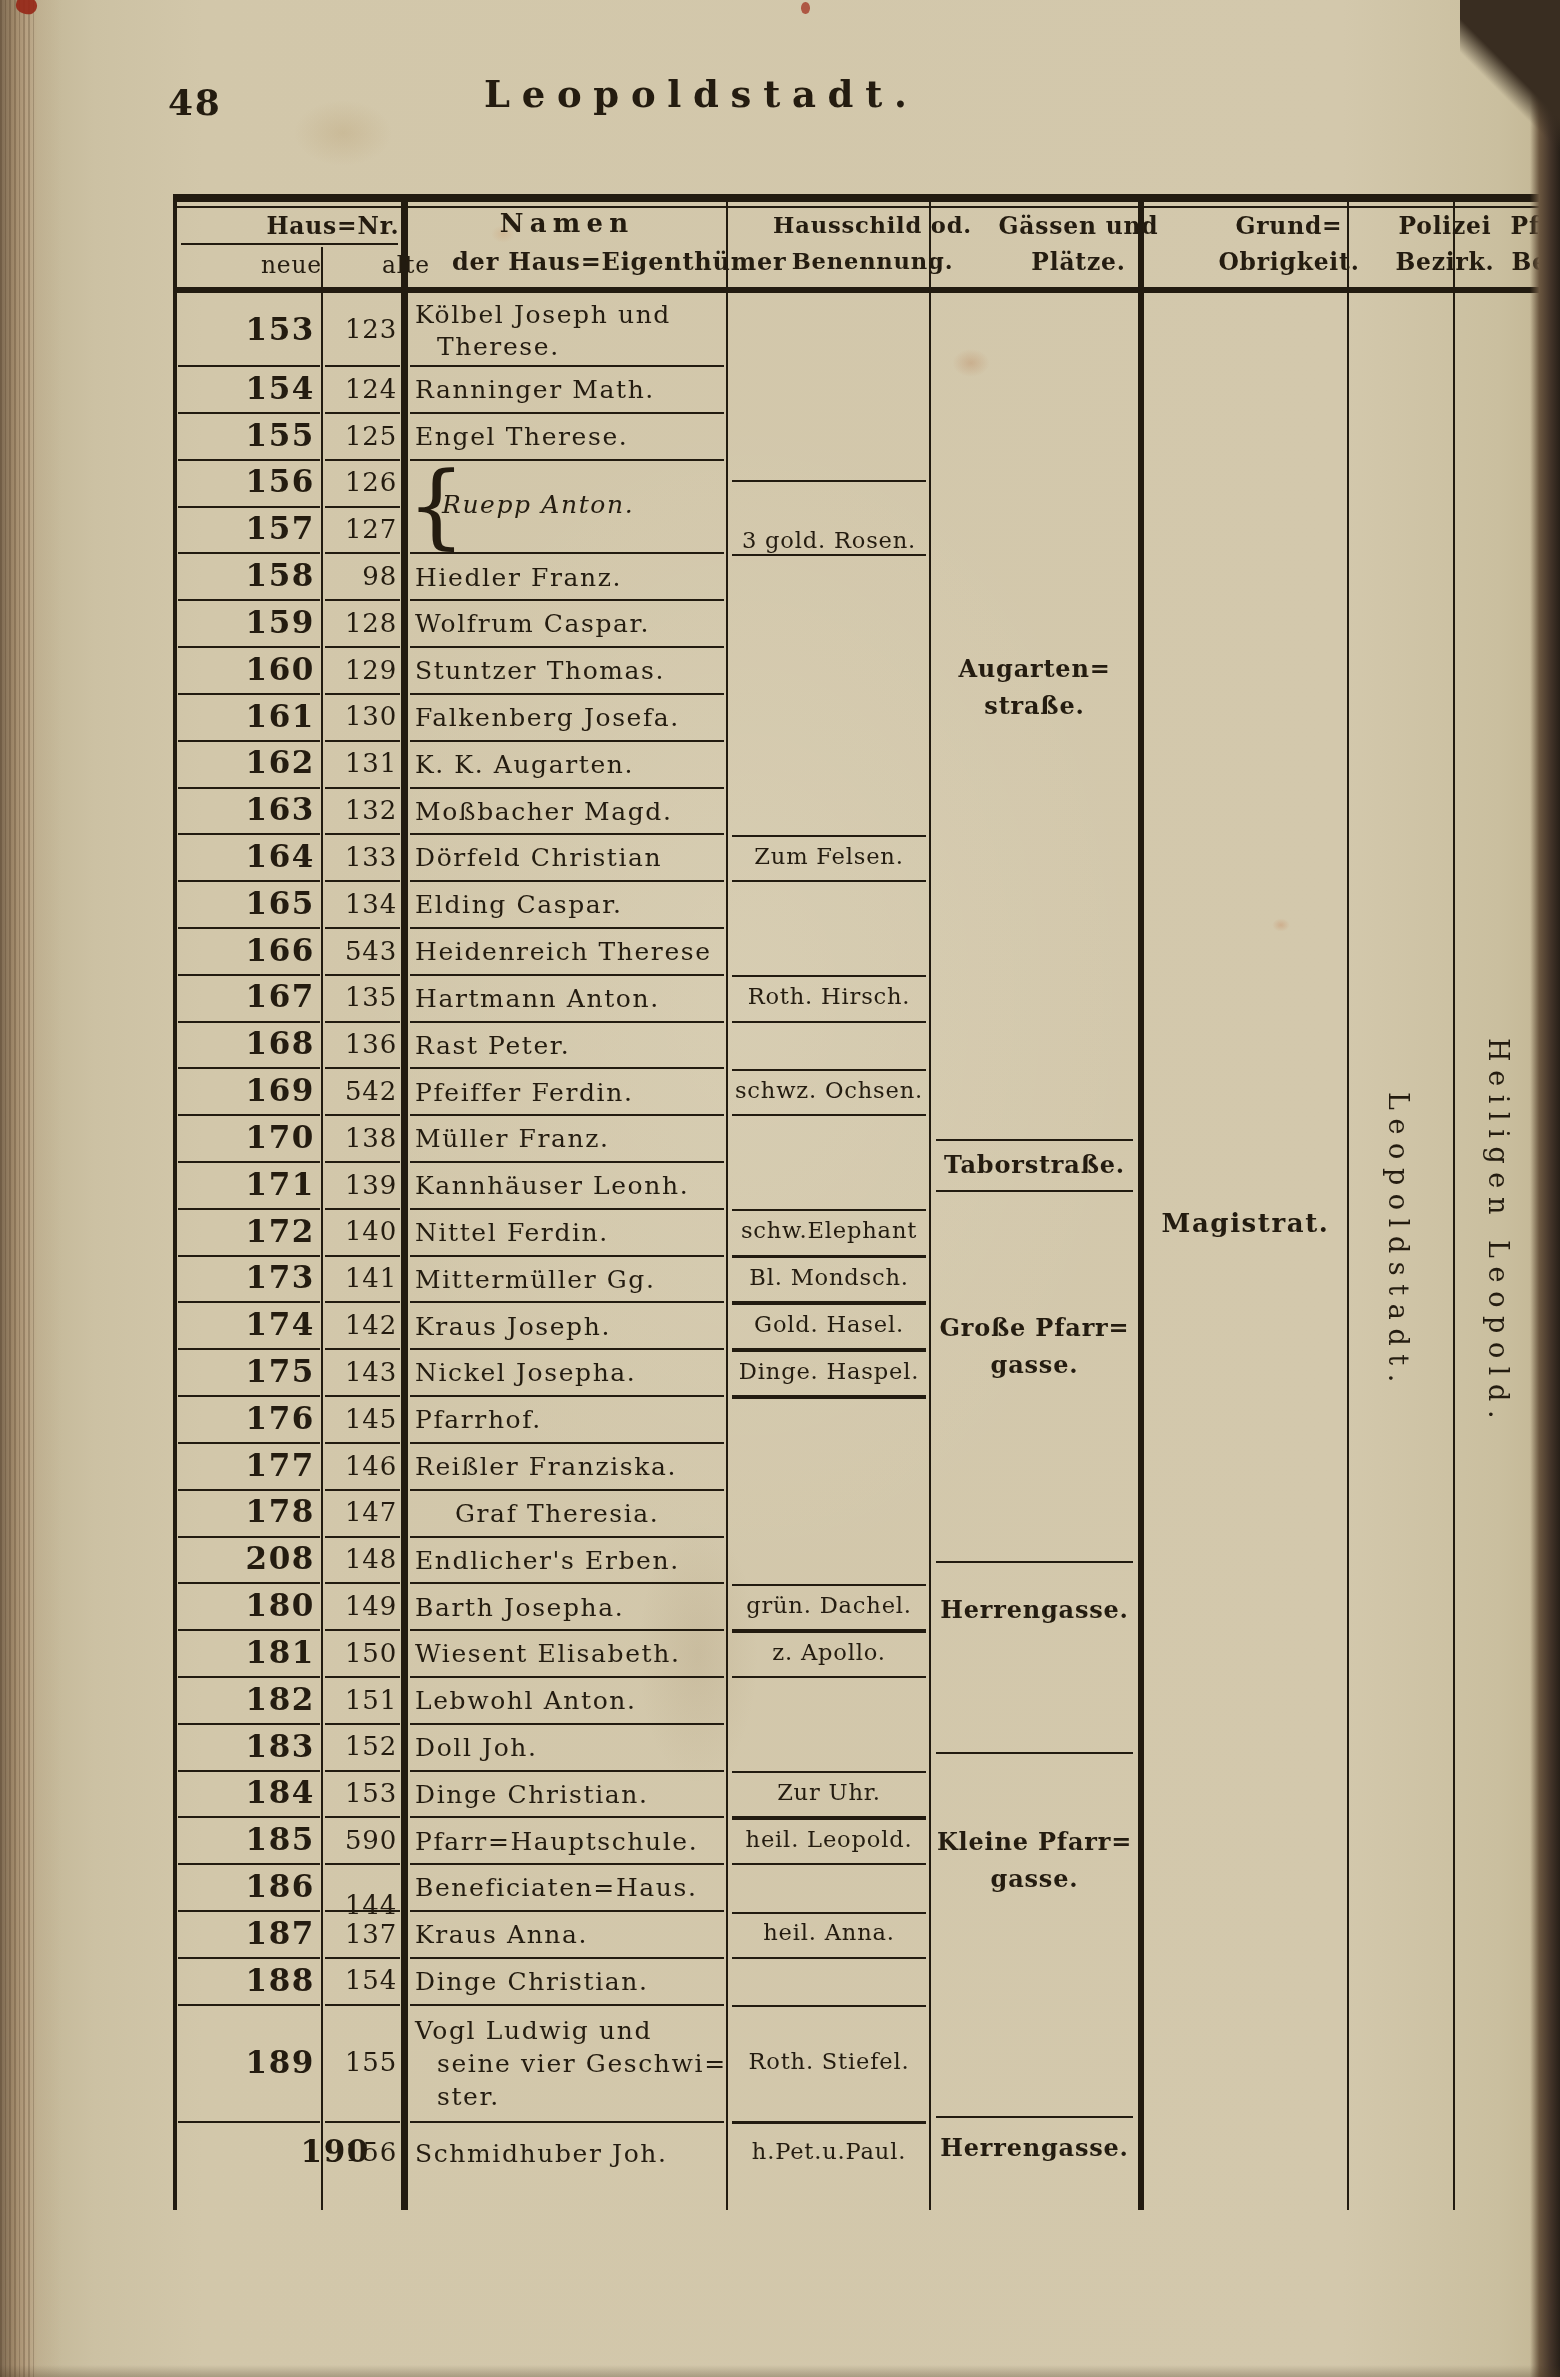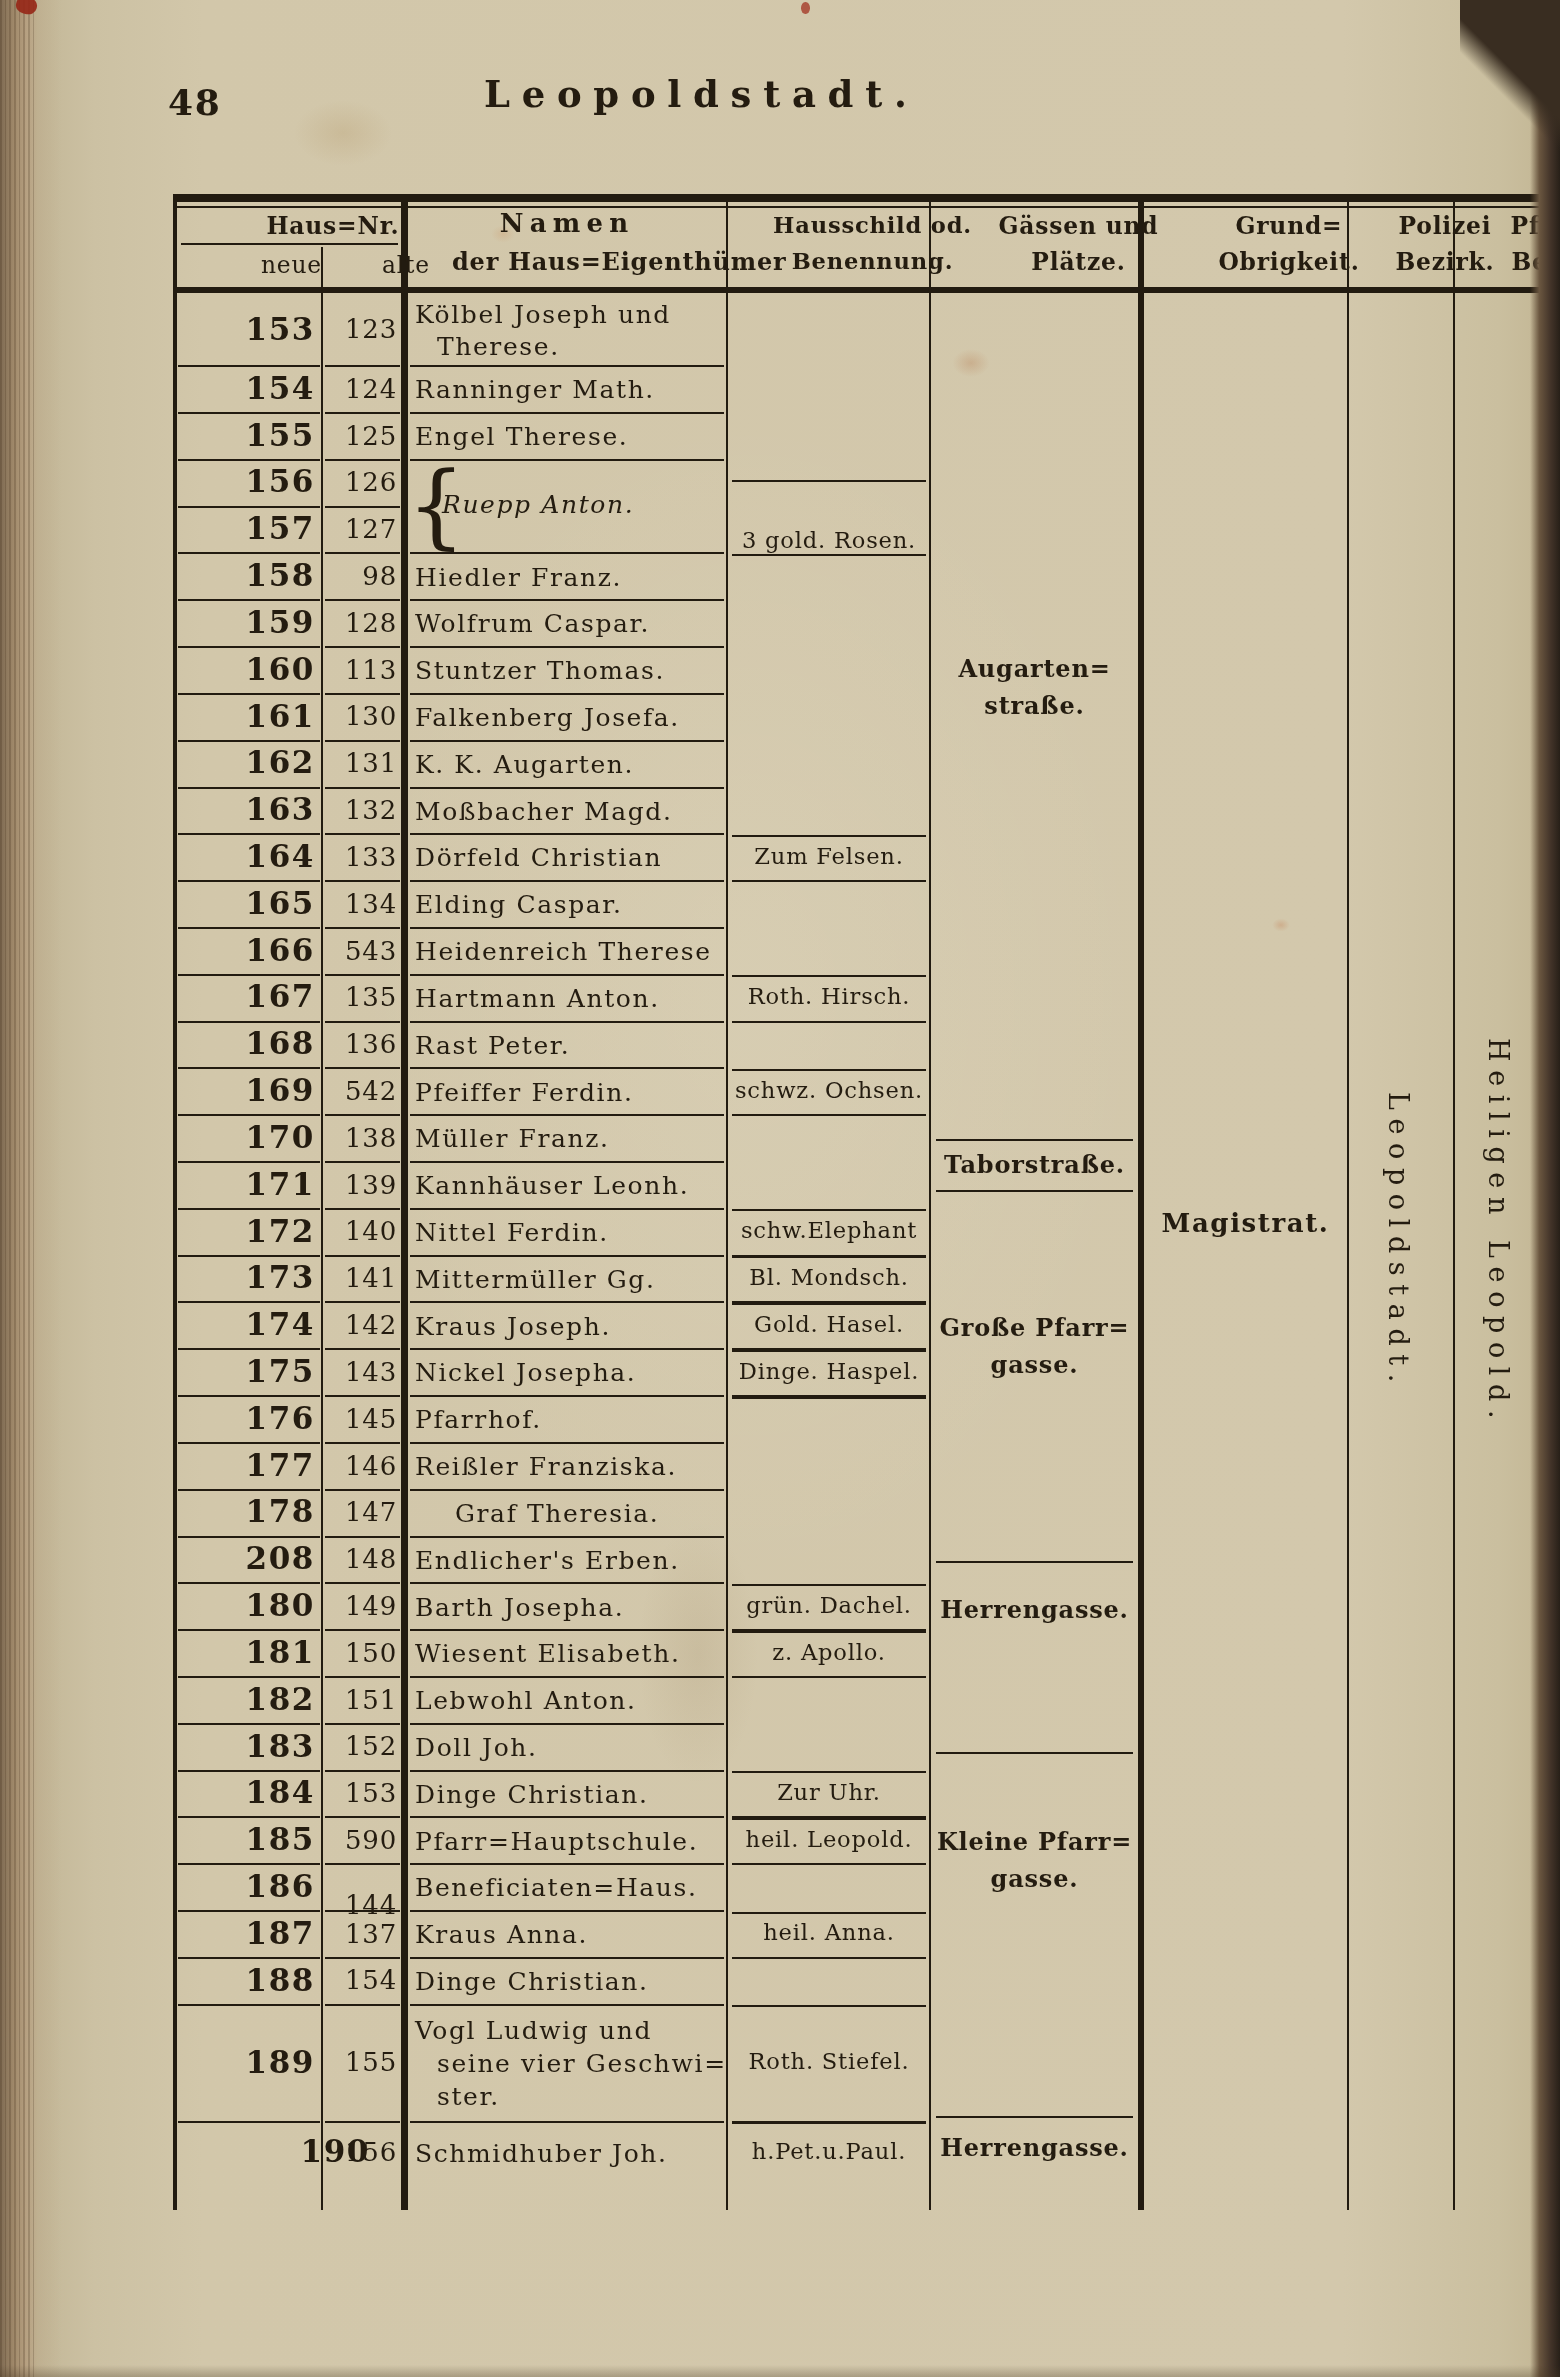--- a/index.html
+++ b/index.html
@@ -129,21 +129,21 @@
       <div class="rule" style="left:178px;top:599px;width:142px;height:2.3px;"></div>
       <div class="rule" style="left:325px;top:599px;width:75px;height:2.3px;"></div>
       <div class="rule" style="left:410px;top:599px;width:314px;height:2.3px;"></div>
       <div class="txt num-neue" style="left:178px;top:604px;width:137px;">159</div>
       <div class="txt num-alte" style="left:325px;top:608px;width:72px;">128</div>
       <div class="txt name" style="left:415px;top:609px;">Wolfrum Caspar.</div>
       <div class="rule" style="left:178px;top:646px;width:142px;height:2.3px;"></div>
       <div class="rule" style="left:325px;top:646px;width:75px;height:2.3px;"></div>
       <div class="rule" style="left:410px;top:646px;width:314px;height:2.3px;"></div>
       <div class="txt num-neue" style="left:178px;top:651px;width:137px;">160</div>
-      <div class="txt num-alte" style="left:325px;top:655px;width:72px;">113</div>
+      <div class="txt num-alte" style="left:325px;top:655px;width:72px;">129</div>
       <div class="txt name" style="left:415px;top:656px;">Stuntzer Thomas.</div>
       <div class="rule" style="left:178px;top:693px;width:142px;height:2.3px;"></div>
       <div class="rule" style="left:325px;top:693px;width:75px;height:2.3px;"></div>
       <div class="rule" style="left:410px;top:693px;width:314px;height:2.3px;"></div>
       <div class="txt num-neue" style="left:178px;top:698px;width:137px;">161</div>
       <div class="txt num-alte" style="left:325px;top:701px;width:72px;">130</div>
       <div class="txt name" style="left:415px;top:703px;">Falkenberg Josefa.</div>
       <div class="rule" style="left:178px;top:740px;width:142px;height:2.3px;"></div>
       <div class="rule" style="left:325px;top:740px;width:75px;height:2.3px;"></div>
       <div class="rule" style="left:410px;top:740px;width:314px;height:2.3px;"></div>

